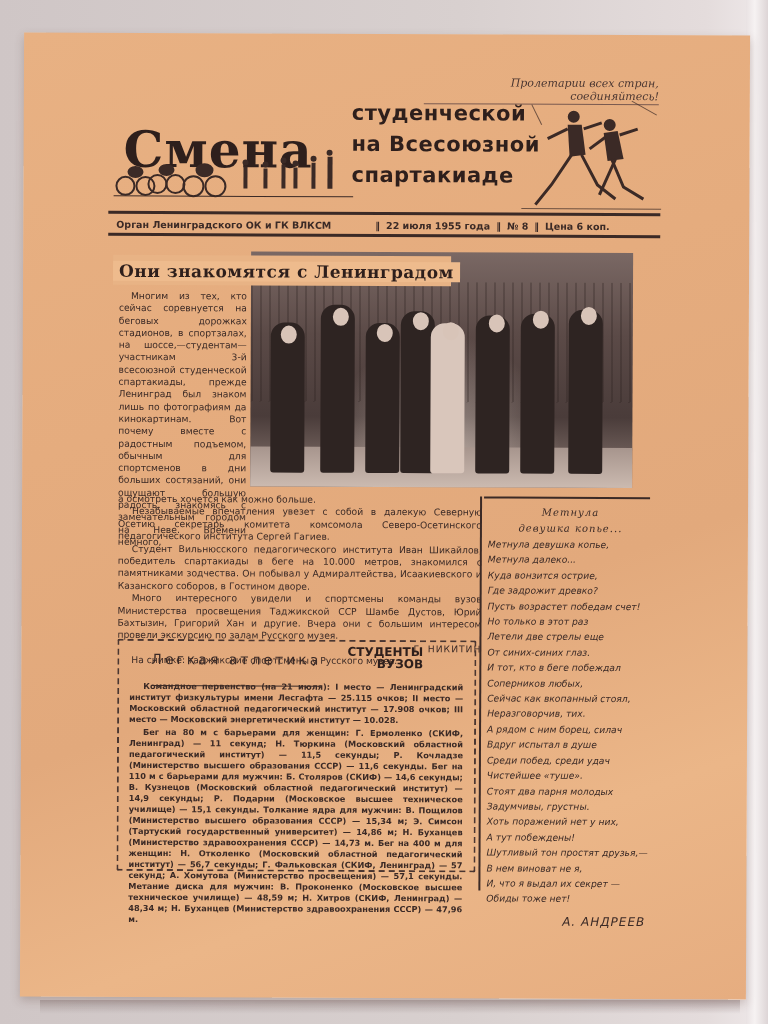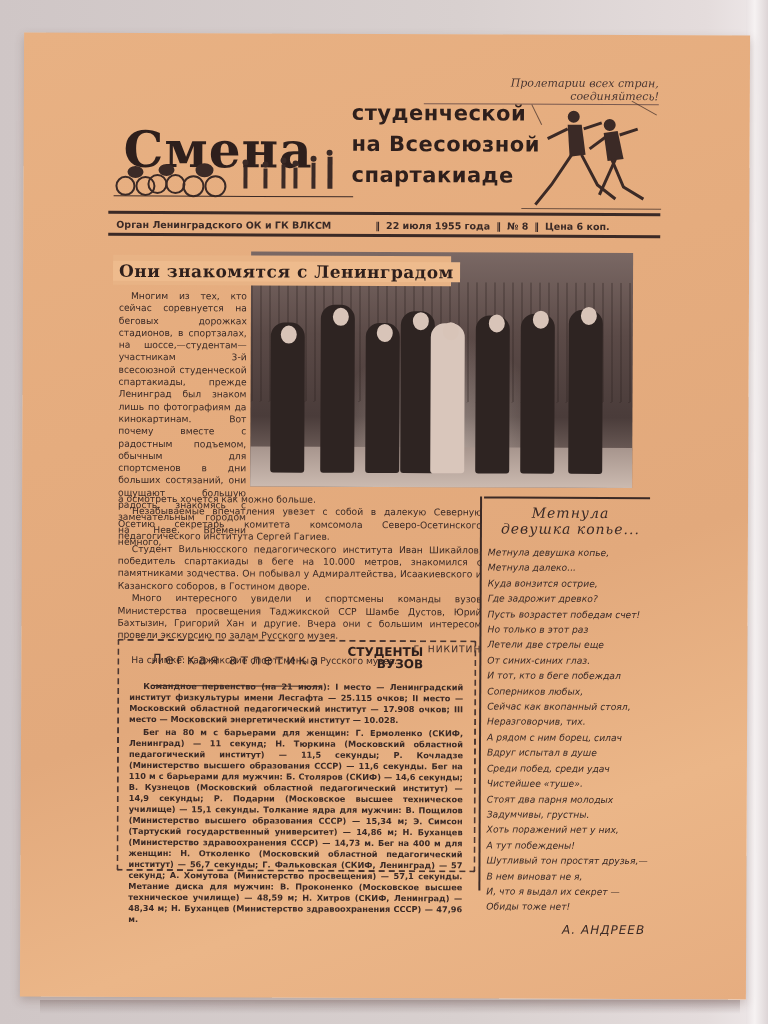--- a/index.html
+++ b/index.html
@@ -61,22 +61,22 @@
     border:2px dashed #4a3631; border-radius:2px; }
   .box-title { position:absolute; left:32px; top:10px; font-family:"DejaVu Sans", sans-serif; font-size:14px;
     letter-spacing:3px; color:#3b2a26; border-bottom:1.5px solid #3b2a26; padding-bottom:18px; }
   .box-label { position:absolute; left:228px; top:4px; font-family:"DejaVu Sans", sans-serif; font-weight:bold;
     font-size:12px; line-height:12px; text-align:right; color:#2e1f1c; }
   .box-text { position:absolute; left:10px; top:40px; width:334px; font-family:"DejaVu Sans", sans-serif;
     font-size:8.2px; line-height:11px; text-align:justify; color:#3b2a26; font-weight:bold; }
   .box-text p { margin:0 0 2px 0; text-indent:14px; }
 
   .poem { position:absolute; left:466px; top:470px; width:165px; color:#3b2a26; }
-  .poem-title { font-family:"DejaVu Serif", serif; font-style:italic; font-size:14px; line-height:16px;
-    text-align:center; margin-bottom:8px; letter-spacing:1px; }
+  .poem-title { font-family:"DejaVu Serif", serif; font-style:italic; font-size:10px; line-height:16px;
+    text-align:center; margin-bottom:0; letter-spacing:1px; }
   .poem-lines { font-family:"DejaVu Sans", sans-serif; font-style:italic; font-size:9.2px; line-height:15.4px; }
   .poem-lines div { white-space:nowrap; }
   .poem-author { text-align:right; font-family:"DejaVu Sans", sans-serif; font-style:italic; font-size:12px;
     margin-top:8px; letter-spacing:1px; padding-right:6px; }
 </style>
 </head>
 <body>
 
 <div class="wall-edge"></div>
 <div class="shadow"></div>

